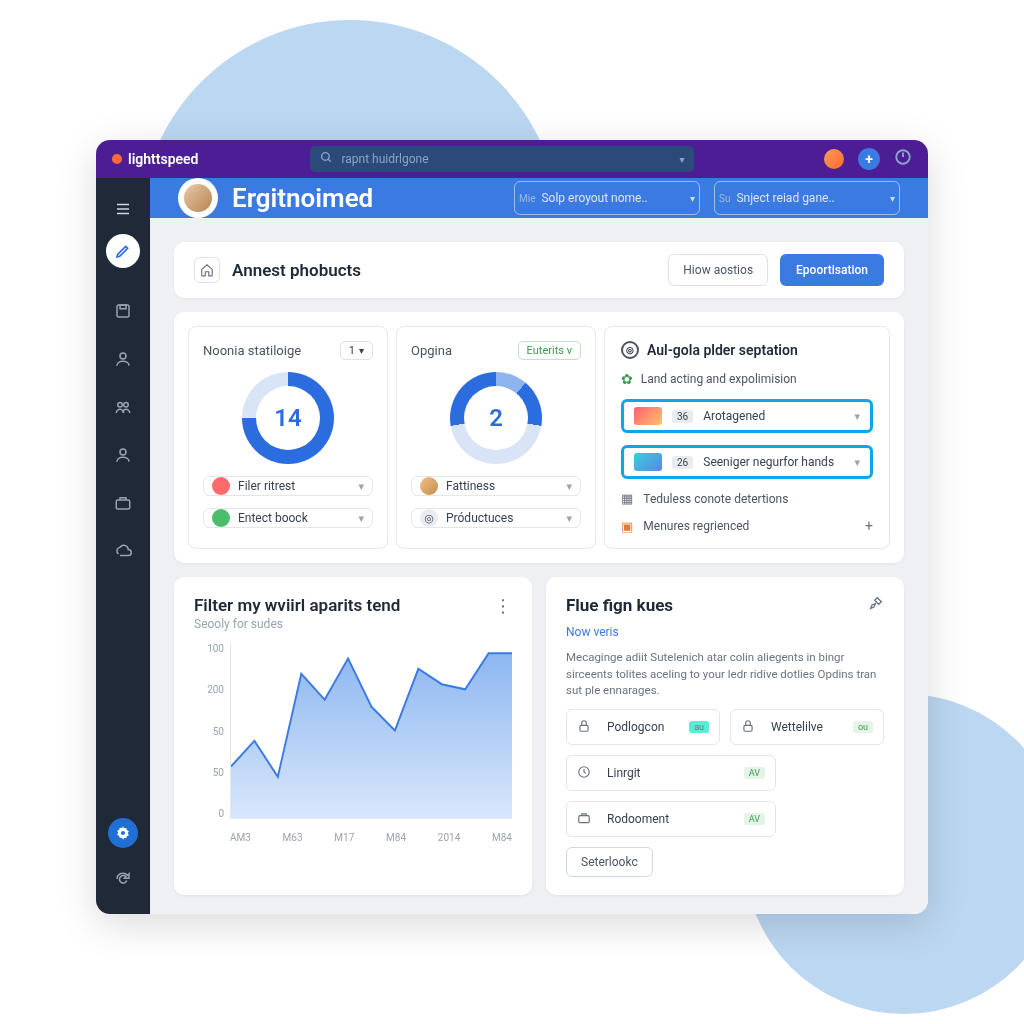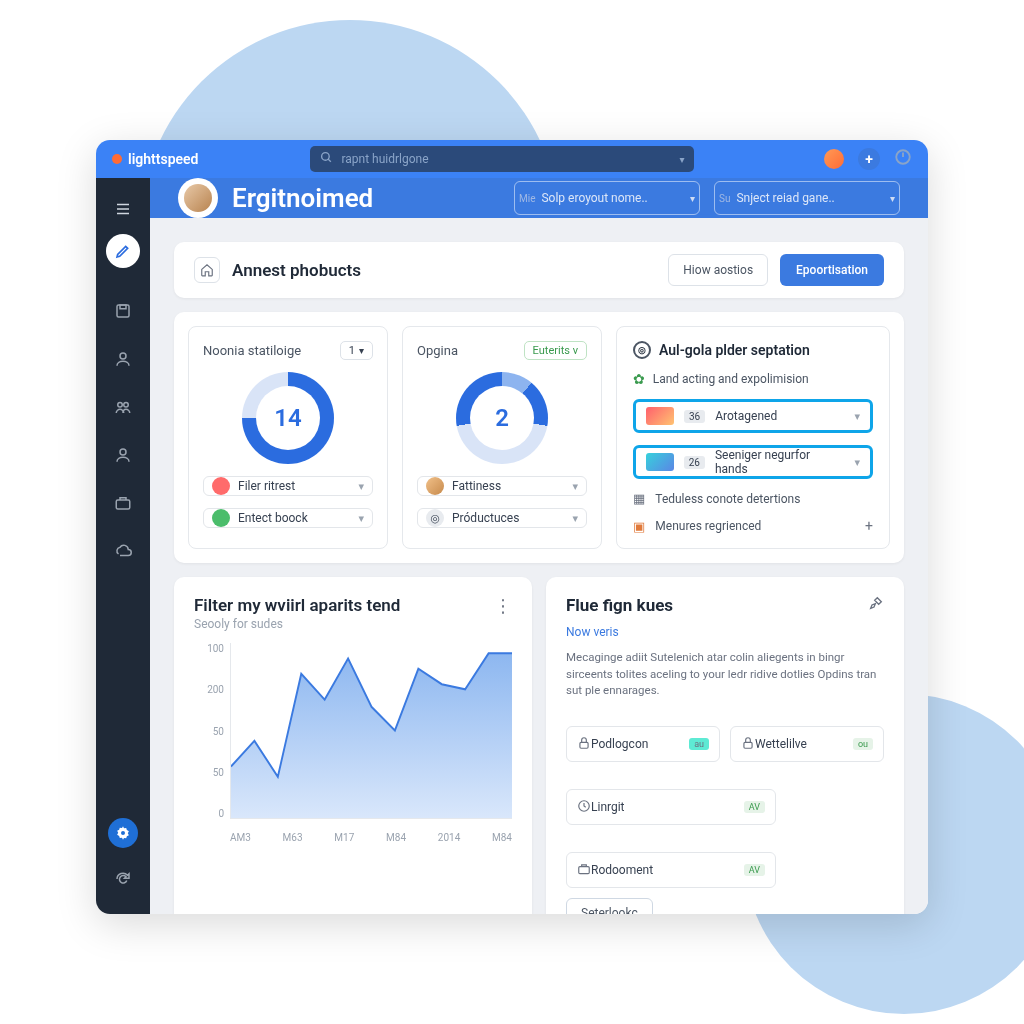--- a/index.html
+++ b/index.html
@@ -1,20 +1,20 @@
 <!DOCTYPE html>
 <html><head>
 <meta charset="utf-8">
 <style>
 * { margin: 0; padding: 0; box-sizing: border-box; font-family: -apple-system, BlinkMacSystemFont, "Segoe UI", Roboto, sans-serif; }
 body { background: #fff; width: 1024px; height: 1024px; overflow: hidden; position: relative; }
 .bg-circle-top { position: absolute; width: 420px; height: 420px; border-radius: 50%; background: #bcd7f2; top: 20px; left: 140px; z-index: 0; }
 .bg-circle-bot { position: absolute; width: 320px; height: 320px; border-radius: 50%; background: #bcd7f2; bottom: 10px; right: -40px; z-index: 0; }
 .window { position: absolute; top: 140px; left: 96px; width: 832px; height: 774px; border-radius: 14px; overflow: hidden; box-shadow: 0 10px 40px rgba(0,0,0,0.15); background: #fff; z-index: 1; }
-.topbar { height: 38px; background: #3b82f6; display: flex; align-items: center; padding: 0 16px; gap: 12px; }
+.topbar { height: 38px; background: #4c1d95; display: flex; align-items: center; padding: 0 16px; gap: 12px; }
 .brand { display: flex; align-items: center; gap: 6px; color: #fff; font-weight: 600; font-size: 14px; }
 .brand-dot { width: 10px; height: 10px; border-radius: 50%; background: #ff6b35; }
 .search-wrap { margin-left: 100px; background: #2b4a7a; border-radius: 5px; height: 26px; width: 384px; display: flex; align-items: center; padding: 0 10px; gap: 8px; color: #8aa4c8; font-size: 12px; }
 .search-wrap .chev { margin-left: auto; }
 .topbar-right { margin-left: auto; display: flex; gap: 14px; align-items: center; }
 .top-avatar { width: 20px; height: 20px; border-radius: 50%; background: linear-gradient(135deg,#ff9a56,#ff6b35); }
 .icon-circle { width: 22px; height: 22px; border-radius: 50%; background: #3b7ae0; display: flex; align-items: center; justify-content: center; color: #fff; font-size: 14px; font-weight: 700; }
 .icon-plain { color: #8aa4c8; font-size: 18px; }
 .body-row { display: flex; height: calc(100% - 38px); }
 .sidebar { width: 54px; background: #1f2937; display: flex; flex-direction: column; align-items: center; padding-top: 14px; gap: 8px; position: relative; }
@@ -34,21 +34,21 @@
 .hero-select .prefix { color: #a0b8e4; font-size: 10px; }
 .hero-select .chev { margin-left: auto; color: #cfdcf4; }
 .content { padding: 24px; display: flex; flex-direction: column; gap: 14px; }
 .card { background: #fff; border-radius: 10px; box-shadow: 0 1px 3px rgba(0,0,0,0.06); }
 .toolbar { height: 56px; display: flex; align-items: center; padding: 0 20px; gap: 12px; }
 .toolbar .home { width: 26px; height: 26px; border: 1px solid #dde2e8; border-radius: 6px; display: flex; align-items: center; justify-content: center; color: #6b7280; font-size: 14px; }
 .toolbar .title { font-size: 17px; font-weight: 600; color: #1f2937; }
 .toolbar .sp { flex: 1; }
 .btn-outline { height: 32px; padding: 0 14px; border: 1px solid #dde2e8; border-radius: 6px; background: #fff; color: #4b5563; font-size: 12px; display: flex; align-items: center; cursor: pointer; }
 .btn-primary { height: 32px; padding: 0 16px; border-radius: 6px; background: #3b7ae0; color: #fff; font-size: 12px; font-weight: 500; display: flex; align-items: center; cursor: pointer; border: none; }
-.cols3 { display: grid; grid-template-columns: 200px 200px 1fr; gap: 14px; }
+.cols3 { display: grid; grid-template-columns: 200px 200px 1fr; gap: 8px; }
 .gauge-card { border: 1px solid #e5e8ec; border-radius: 8px; padding: 14px 14px 10px 14px; display: flex; flex-direction: column; gap: 12px; background: #fff; }
 .gauge-head { display: flex; align-items: center; justify-content: space-between; }
 .gauge-head .t { font-size: 13px; color: #4b5563; }
 .badge-sm { border: 1px solid #dde2e8; border-radius: 5px; padding: 2px 8px; font-size: 11px; color: #374151; display: flex; align-items: center; gap: 4px; }
 .badge-green { border: 1px solid #bfe3c4; color: #3a9a4e; border-radius: 5px; padding: 2px 8px; font-size: 11px; }
 .donut { width: 92px; height: 92px; border-radius: 50%; margin: 0 auto; display: flex; align-items: center; justify-content: center; position: relative; }
 .donut .num { font-size: 24px; font-weight: 600; color: #2b6cdf; }
 .d1 { background: conic-gradient(#2b6cdf 0 270deg, #d9e4f7 270deg 360deg); }
 .d2 { background: conic-gradient(#8db4ef 0 40deg, #2b6cdf 40deg 100deg, #d9e4f7 100deg 260deg, #2b6cdf 260deg 360deg); }
 .donut::after { content: ""; position: absolute; width: 64px; height: 64px; background: #fff; border-radius: 50%; }
@@ -83,21 +83,21 @@
 .yaxis { position: absolute; left: 0; top: 0; bottom: 24px; width: 30px; display: flex; flex-direction: column; justify-content: space-between; font-size: 10px; color: #9aa3af; text-align: right; }
 .xaxis { position: absolute; left: 36px; right: 0; bottom: 0; display: flex; justify-content: space-between; font-size: 10px; color: #9aa3af; margin-top: 36px; }
 .plot { position: absolute; left: 36px; right: 0; top: 0; bottom: 24px; border-left: 1px solid #e5e8ec; border-bottom: 1px solid #e5e8ec; }
 .plot svg { width: 100%; height: 100%; }
 .info-card { padding: 18px 20px; display: flex; flex-direction: column; gap: 10px; }
 .info-head { display: flex; justify-content: space-between; align-items: center; }
 .info-title { font-size: 17px; font-weight: 700; color: #1f2937; }
 .link-sm { font-size: 12px; color: #3b7ae0; cursor: pointer; }
 .info-text { font-size: 11.5px; color: #6b7280; line-height: 1.45; }
 .grid2 { display: grid; grid-template-columns: 1fr 1fr; gap: 10px; }
-.item-box { height: 36px; border: 1px solid #e3e6ea; border-radius: 6px; display: flex; align-items: center; padding: 0 10px; gap: 0; font-size: 12px; color: #374151; margin-top: 17px; }
+.item-box { height: 36px; border: 1px solid #e3e6ea; border-radius: 6px; display: flex; align-items: center; padding: 0 10px; gap: 16px; font-size: 12px; color: #374151; }
 .item-box .ic { color: #6b7280; font-size: 14px; }
 .tag { margin-left: auto; font-size: 9px; background: #e6f3e8; color: #3a9a4e; padding: 1px 5px; border-radius: 3px; }
 .tag-gray { background: #5eead4; color: #6b7280; }
 .btn-secondary { height: 30px; border: 1px solid #cfd8e3; border-radius: 6px; padding: 0 14px; font-size: 12px; color: #4b5563; background: #fff; cursor: pointer; align-self: flex-start; }
 .chev { font-size: 10px; }
 </style>
 </head>
 <body>
 
 <div class="bg-circle-top"></div>

